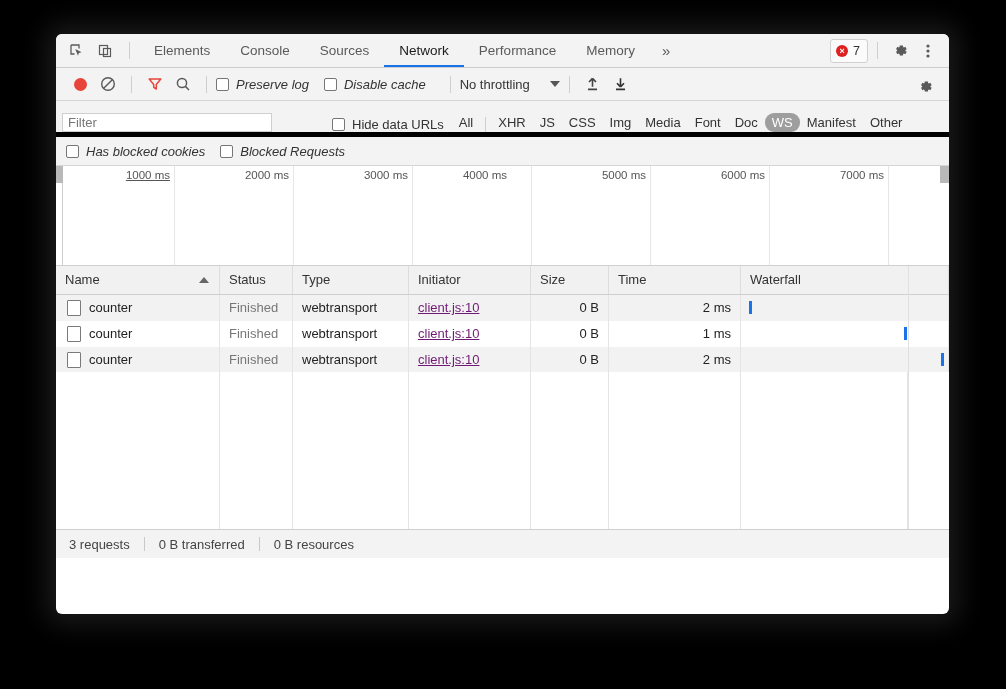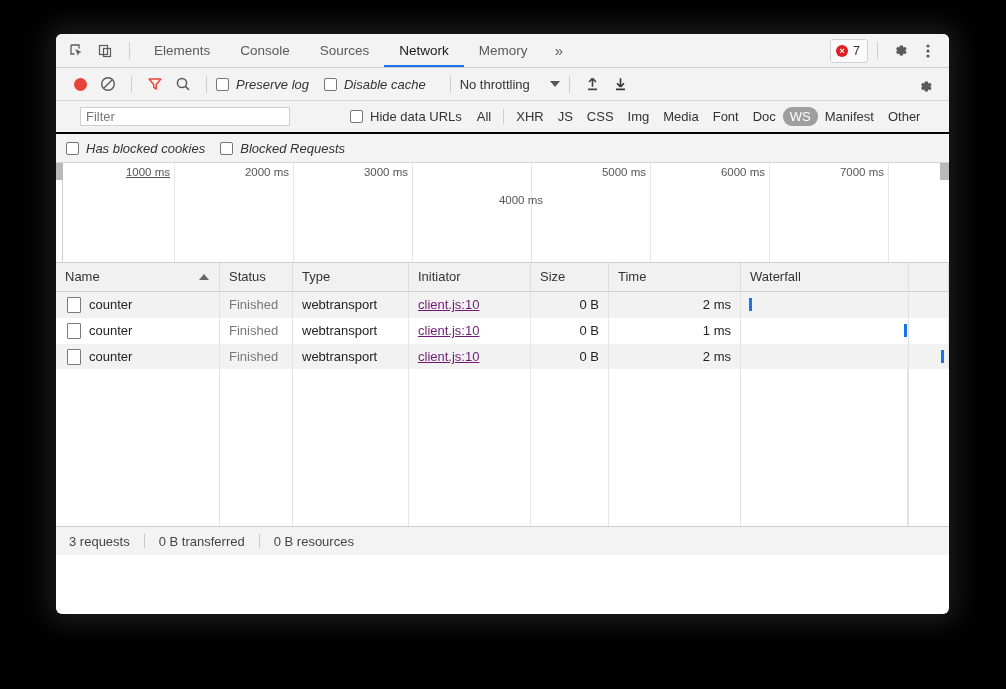--- a/index.html
+++ b/index.html
@@ -176,24 +176,24 @@
     border-left: 5px solid transparent;
     border-right: 5px solid transparent;
     border-top: 6px solid #555;
   }
   #toolbar-gear { position: absolute; right: 10px; top: 5px; }
 
   
   #filter-row {
     height: 31px;
     background: #f3f3f3;
-    border-bottom: 2px solid #000000;
-    display: flex;
-    align-items: center;
-    padding-left: 24px;
+    border-bottom: 5px solid #000000;
+    display: flex;
+    align-items: flex-end;
+    padding-left: 6px;
   }
   #filter-input {
     width: 210px;
     height: 19px;
     border: 1px solid #cfcfcf;
     background: #fff;
     font-size: 13px;
     color: #222;
     padding: 0 5px;
     font-family: "Liberation Sans", sans-serif;
@@ -405,20 +405,21 @@
         <rect x="6.5" y="5.5" width="7" height="8" fill="none" stroke="#5a5a5a" stroke-width="1.2"></rect>
       </svg>
     </div>
 
     <div class="vsep"></div>
 
     <div class="panel-tab">Elements</div>
     <div class="panel-tab">Console</div>
     <div class="panel-tab">Sources</div>
     <div class="panel-tab active">Network</div>
+    <div class="panel-tab">Performance</div>
     <div class="panel-tab">Memory</div>
     <div class="more-tabs">»</div>
 
     <div id="tabbar-right">
       <div id="error-badge">
         <div class="err-circle">×</div>
         <div id="error-count">7</div>
       </div>
       <div class="vsep"></div>
       <div class="tool-icon-btn">
@@ -536,21 +537,21 @@
     <div class="ov-grid" style="left:119px; width:119px;"></div>
     <div class="ov-grid" style="left:238px; width:119px;"></div>
     <div class="ov-grid" style="left:357px; width:119px;"></div>
     <div class="ov-grid" style="left:476px; width:119px;"></div>
     <div class="ov-grid" style="left:595px; width:119px;"></div>
     <div class="ov-grid" style="left:714px; width:119px;"></div>
 
     <div class="ov-label" style="left:9px;   width:105px;text-decoration:underline;">1000 ms</div>
     <div class="ov-label" style="left:128px; width:105px;">2000 ms</div>
     <div class="ov-label" style="left:247px; width:105px;">3000 ms</div>
-    <div class="ov-label" style="left:382px; width:105px;margin-top:28px;">4000 ms</div>
+    <div class="ov-label" style="left:346px; width:105px;">4000 ms</div>
     <div class="ov-label" style="left:485px; width:105px;">5000 ms</div>
     <div class="ov-label" style="left:604px; width:105px;">6000 ms</div>
     <div class="ov-label" style="left:723px; width:105px;">7000 ms</div>
 
     <div class="ov-handle" id="ov-handle-left"></div>
     <div class="ov-handle-line" style="left:6px;"></div>
     <div id="right-scroll"></div>
   </div>
 
   <div id="table-wrap">

